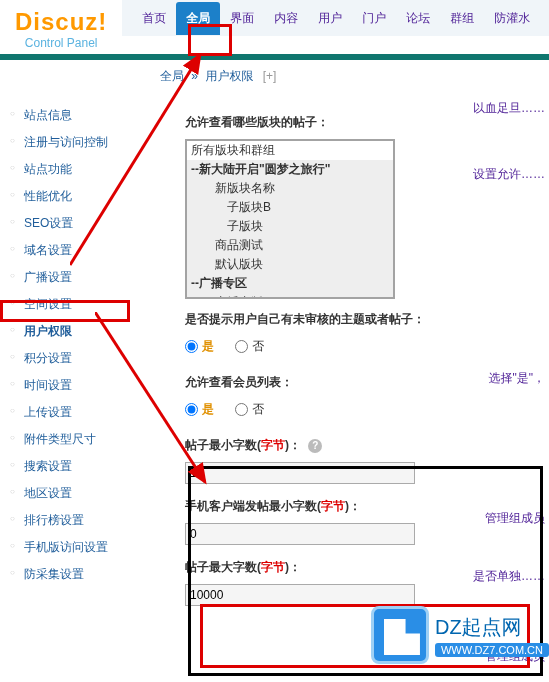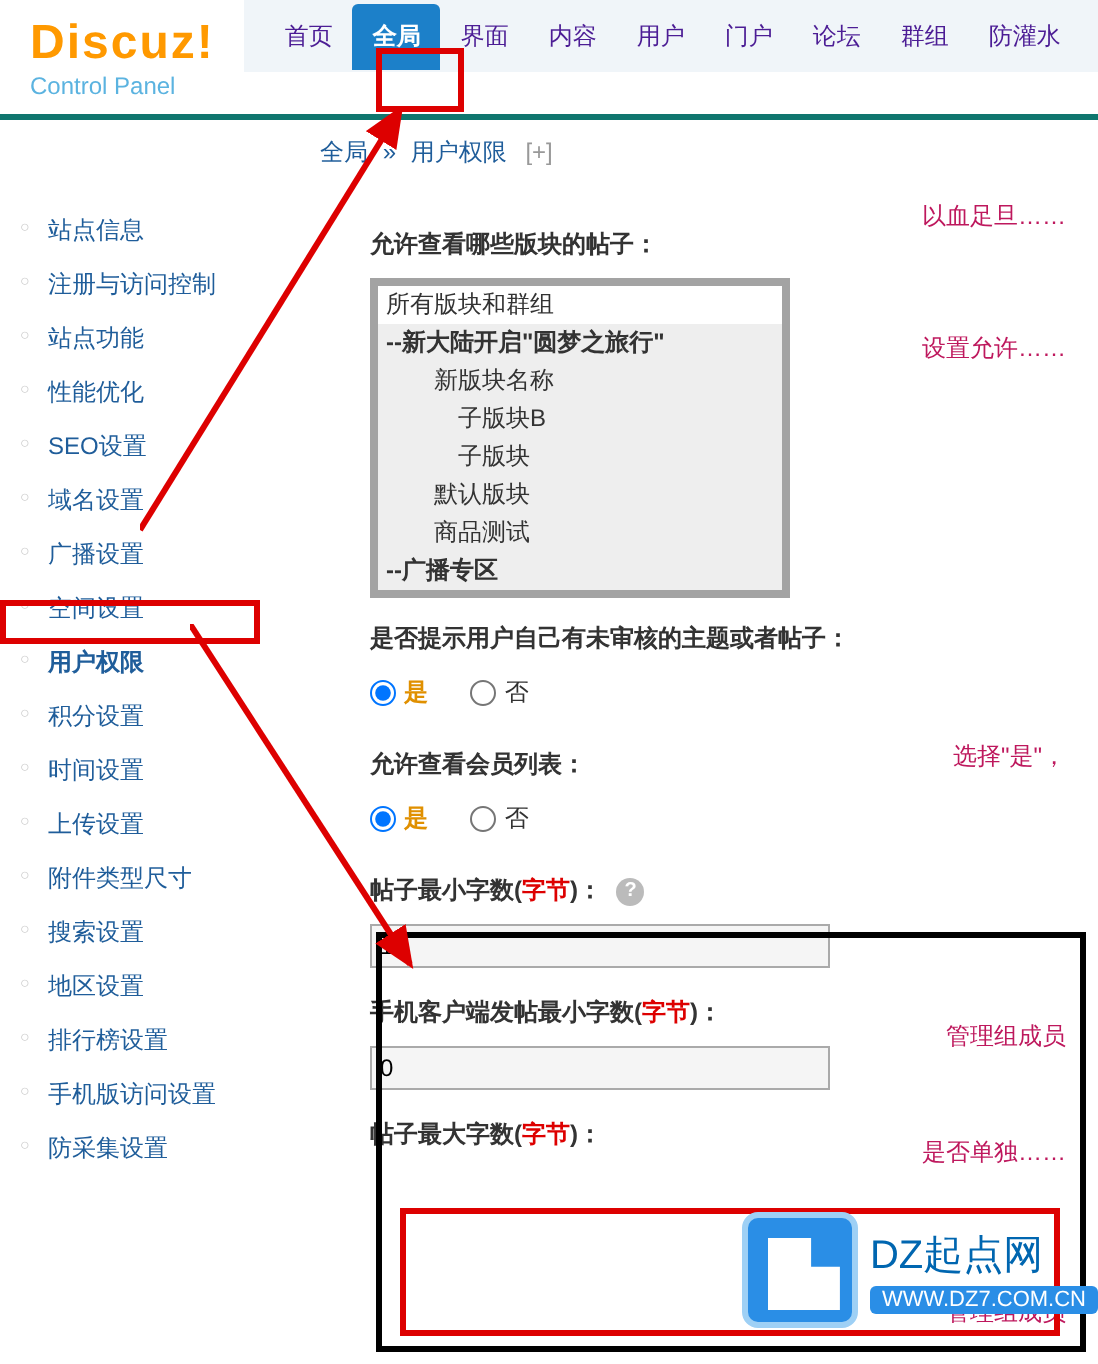--- a/index.html
+++ b/index.html
@@ -1,18 +1,18 @@
 <!DOCTYPE html>
 <html><head>
 <meta charset="utf-8">
 <style>
 * { margin: 0; padding: 0; box-sizing: border-box; }
 body { font-family: "Microsoft YaHei", Arial, sans-serif; font-size: 12px; color: #333; background: #fff; width: 549px; height: 682px; overflow: hidden; position: relative; }
 
-.header { display: flex; height: 60px; border-bottom: 3px solid #0f766e; }
+.header { display: flex; height: 60px; border-bottom: 6px solid #0f766e; text-align: center; }
 .logo { width: 150px; padding: 8px 15px; }
 .logo-main { color: #ff9900; font-size: 24px; font-weight: bold; letter-spacing: 1px; }
 .logo-main .excl { color: #ff9900; }
 .logo-sub { color: #5bb3e0; font-size: 12px; }
 
 .topnav { display: flex; background: #f0f5f9; height: 36px; align-items: center; padding-left: 10px; flex: 1; }
 .topnav-item { padding: 8px 10px; color: #4c1d95; cursor: pointer; white-space: nowrap; }
 .topnav-item.active { background: #1c80c9; color: #fff; border-radius: 3px 3px 0 0; font-weight: bold; position: relative; }
 
 .breadcrumb { position: absolute; left: 160px; top: 62px; color: #1f5d9a; font-size: 12px; padding: 6px 0; }
@@ -22,37 +22,37 @@
 .main { display: flex; margin-top: 32px; }
 
 .sidebar { width: 145px; padding: 10px 0; }
 .sidebar ul { list-style: none; }
 .sidebar li { padding: 5px 0 5px 24px; color: #1f5d9a; cursor: pointer; position: relative; }
 .sidebar li::before { content: "○"; position: absolute; left: 10px; color: #ccc; font-size: 8px; top: 7px; }
 .sidebar li.active { color: #1f5d9a; font-weight: bold; }
 
 .content { flex: 1; padding: 10px 0 10px 40px; }
 .section-label { font-weight: bold; margin: 12px 0 8px; }
-.listbox { width: 210px; height: 160px; border: 4px solid #a3a3a3; background: #eee; overflow: hidden; font-size: 12px; }
+.listbox { width: 210px; height: 160px; border: 2px solid #a3a3a3; background: #eee; overflow: hidden; font-size: 12px; }
 .listbox .opt { padding: 1px 4px; white-space: nowrap; }
 .listbox .opt.bold { font-weight: bold; }
 .listbox .opt.selected { background: #fff; }
 
 .radio-row { margin: 10px 0 18px; }
 .radio-row label { margin-right: 18px; display: inline-flex; align-items: center; }
 .radio-row input[type="radio"] { margin-right: 4px; }
 .yes { color: #e09000; font-weight: bold; }
 
 .field-label { margin: 14px 0 8px; font-weight: bold; }
 .red-text { color: #d00; }
 .help-icon { display: inline-block; width: 14px; height: 14px; border-radius: 50%; background: #bbb; color: #fff; text-align: center; line-height: 14px; font-size: 10px; margin-left: 4px; vertical-align: middle; }
 
 .text-input { width: 230px; height: 22px; border: 1px solid #aaa; background: #f5f5f5; padding: 2px 4px; font-size: 12px; }
 
-.side-hint { position: absolute; right: 16px; color: #be185d; font-size: 12px; margin-left: 36px; }
+.side-hint { position: absolute; right: 4px; color: #4c1d95; font-size: 12px; margin-left: 36px; }
 .hint-top { top: 100px; }
 .hint-setting { top: 166px; }
 .hint-choose { top: 370px; }
 .hint-admin1 { top: 510px; }
 .hint-single { top: 568px; }
 .hint-admin2 { top: 648px; }
 
 
 .ann-box { position: absolute; border: 3px solid #d00; pointer-events: none; }
 .ann-global { top: 24px; left: 188px; width: 44px; height: 32px; }
@@ -123,22 +123,22 @@
   </div>
 
   <div class="content">
     <div class="section-label">允许查看哪些版块的帖子：</div>
     <div class="listbox" id="listbox">
         <div class="opt selected">所有版块和群组</div>
         <div class="opt bold">--新大陆开启"圆梦之旅行"</div>
         <div class="opt">　　新版块名称</div>
         <div class="opt">　　　子版块B</div>
         <div class="opt">　　　子版块</div>
+        <div class="opt">　　商品测试</div>
         <div class="opt">　　默认版块</div>
-        <div class="opt">　　商品测试</div>
         <div class="opt bold">--广播专区</div>
         <div class="opt">　　广播专版</div>
       </div>
 
     <div class="section-label">是否提示用户自己有未审核的主题或者帖子：</div>
     <div class="radio-row">
       <label>
           <input type="radio" name="r1" checked="" style="">
           <span class="yes">是</span>
         </label>
@@ -167,20 +167,21 @@
     <input class="text-input" value="10" style="">
 
     <div class="field-label">
       <span>手机客户端发帖最小字数(</span><span class="red-text">字节</span><span>)：</span>
     </div>
     <input class="text-input" value="0" style="">
 
     <div class="field-label">
       <span>帖子最大字数(</span><span class="red-text">字节</span><span>)：</span>
     </div>
+    <input class="text-input" value="10000" style="">
   </div>
 </div>
 
 <div class="side-hint hint-top">以血足旦……</div>
 <div class="side-hint hint-setting">设置允许……</div>
 <div class="side-hint hint-choose">选择"是"，</div>
 <div class="side-hint hint-admin1">管理组成员</div>
 <div class="side-hint hint-single">是否单独……</div>
 <div class="side-hint hint-admin2">管理组成员</div>
 

